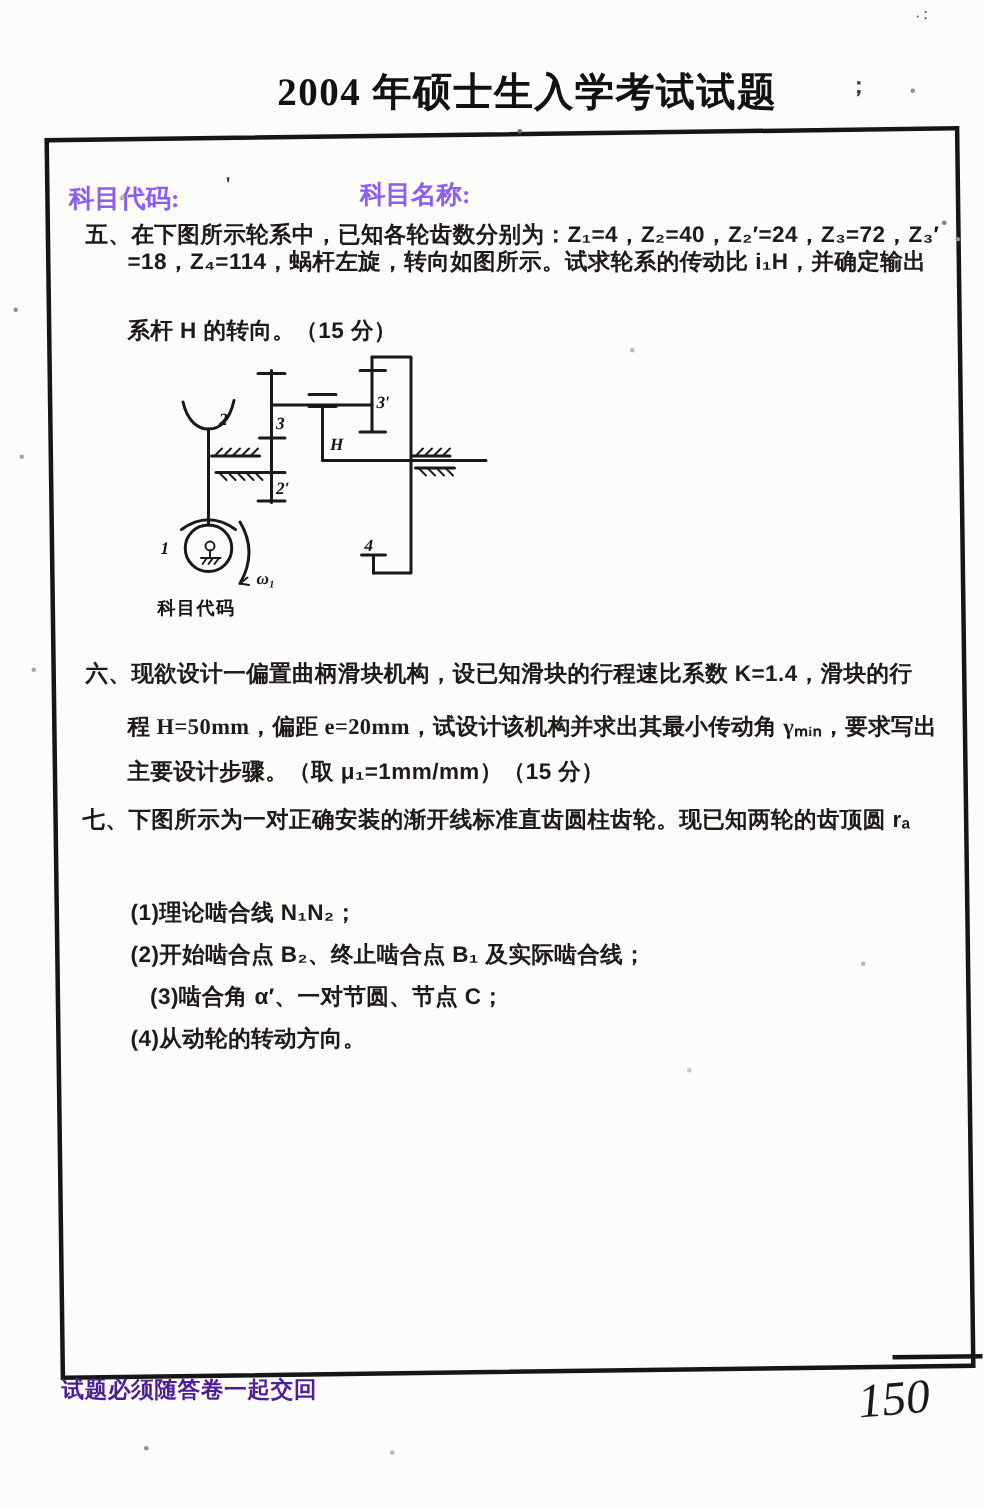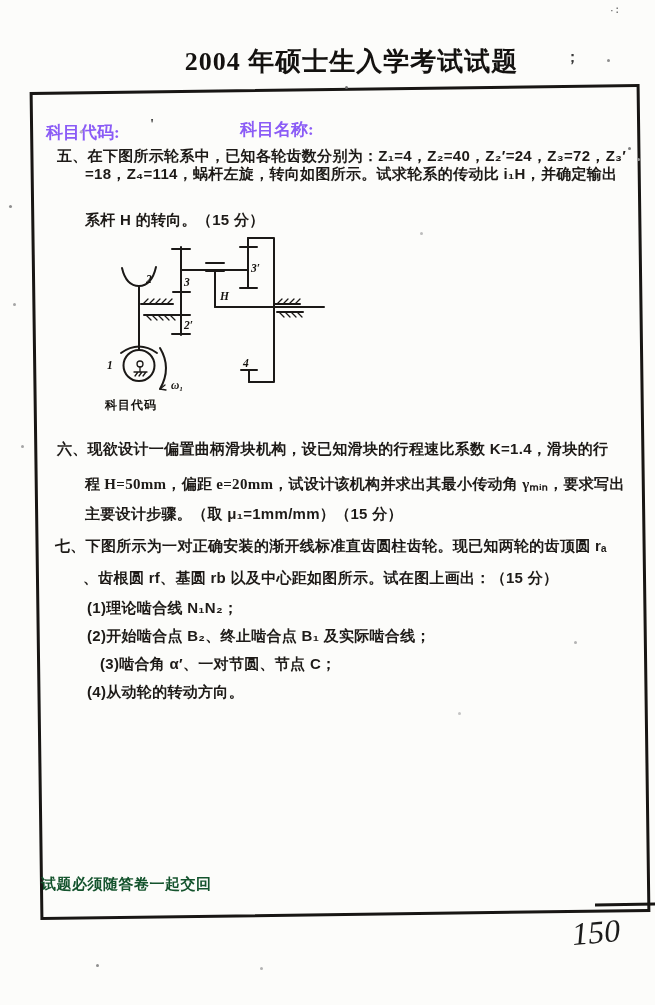--- a/index.html
+++ b/index.html
@@ -60,22 +60,22 @@
     fill:#15130f;stroke:none;
     font-family:"Liberation Serif","DejaVu Serif",serif;
     font-size:11.5px;font-weight:700;font-style:italic;
   }
   .diag-caption{
     position:absolute;left:105px;top:397px;font-size:12px;font-weight:700;
     letter-spacing:1px;color:#15130f;white-space:nowrap;
   }
   
   .footer-note{
-    position:absolute;left:41px;top:875px;font-size:15px;font-weight:700;
-    letter-spacing:.5px;color:#14532d;white-space:nowrap;
+    position:absolute;left:41px;top:917px;font-size:15px;font-weight:700;
+    letter-spacing:.5px;color:#4c1d95;white-space:nowrap;
   }
   .pagenum{
     position:absolute;left:572px;top:914px;
     font-family:"Liberation Serif","DejaVu Serif",serif;
     font-style:italic;font-weight:400;font-size:32px;color:#1b1b1b;
     transform:rotate(-5deg);white-space:nowrap;
   }
   
   .stray{position:absolute;color:#3a3a3a;white-space:nowrap;}
   .stray-semi{left:565px;top:48px;font-size:15px;font-weight:700;font-family:"Liberation Serif",serif;}
@@ -164,21 +164,20 @@
     <text x="243" y="367">4</text>
     <text x="171" y="389">ω₁</text>
   </svg>
   <div class="diag-caption">科目代码</div>
 
   <div class="tx l-q6-1">六、现欲设计一偏置曲柄滑块机构，设已知滑块的行程速比系数 K=1.4，滑块的行</div>
   <div class="tx l-q6-2">程 H=50mm，偏距 e=20mm，试设计该机构并求出其最小传动角 γₘᵢₙ，要求写出</div>
   <div class="tx l-q6-3">主要设计步骤。（取 μ₁=1mm/mm）（15 分）</div>
 
   <div class="tx l-q7-1">七、下图所示为一对正确安装的渐开线标准直齿圆柱齿轮。现已知两轮的齿顶圆 rₐ</div>
-  <div class="tx l-q7-2">、齿根圆 rf、基圆 rb 以及中心距如图所示。试在图上画出：（15 分）</div>
   <div class="tx l-q7-i1">(1)理论啮合线 N₁N₂；</div>
   <div class="tx l-q7-i2">(2)开始啮合点 B₂、终止啮合点 B₁ 及实际啮合线；</div>
   <div class="tx l-q7-i3">(3)啮合角 α′、一对节圆、节点 C；</div>
   <div class="tx l-q7-i4">(4)从动轮的转动方向。</div>
 
   <div class="footer-note">试题必须随答卷一起交回</div>
   <div class="pagenum">150</div>
 
   <div class="stray stray-semi">；</div>
   <div class="stray stray-apos">'</div>

